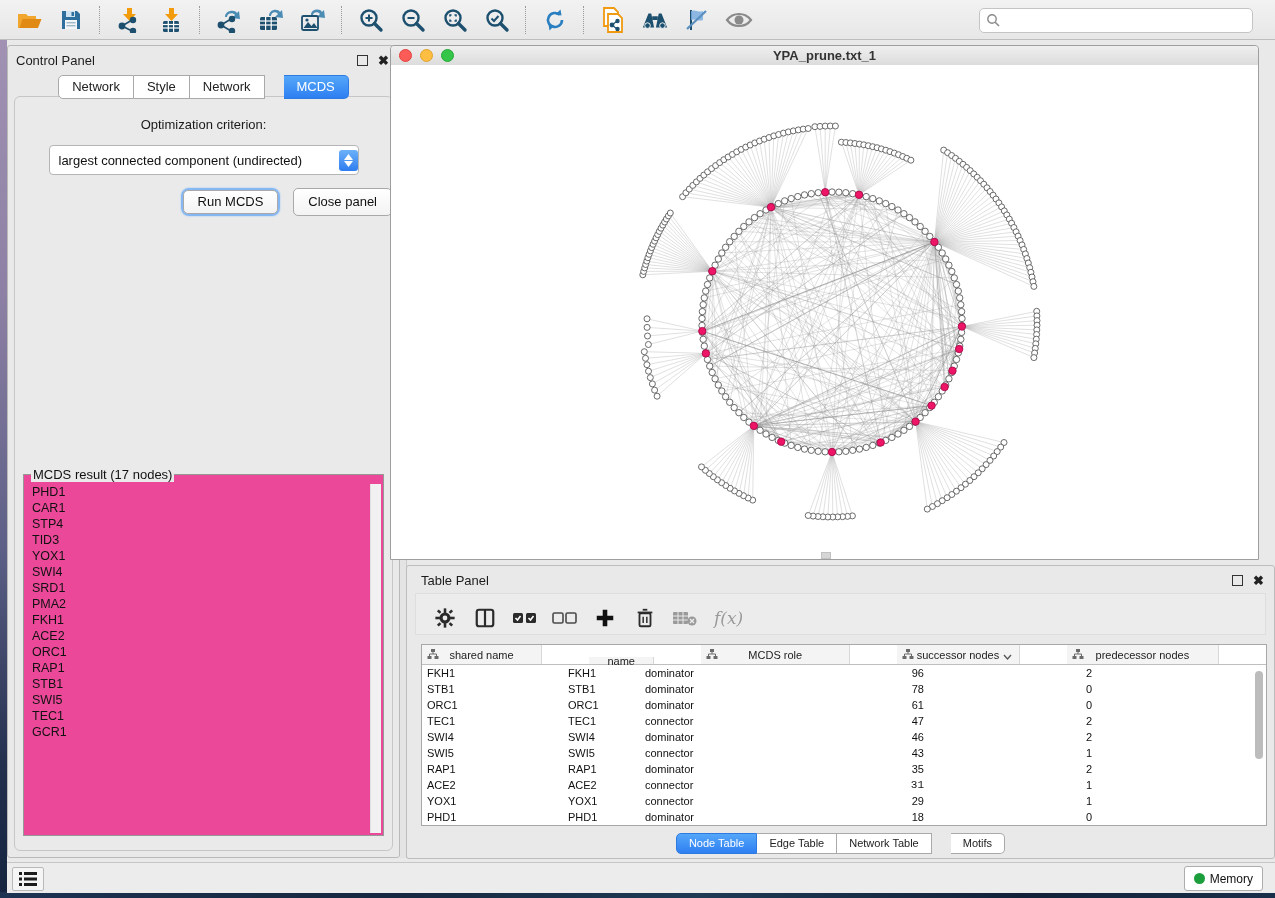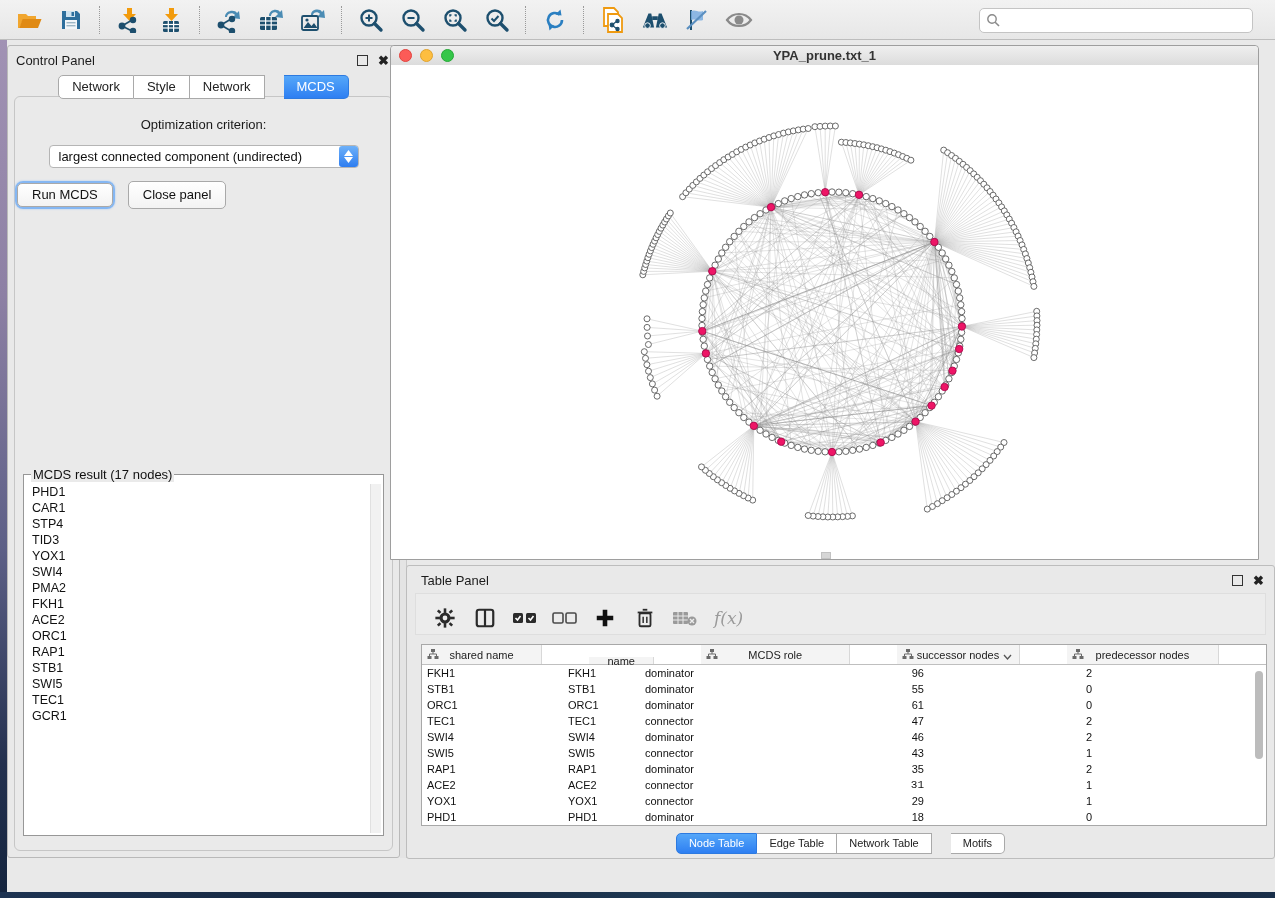--- a/index.html
+++ b/index.html
@@ -27,31 +27,31 @@
   .win-close{font-size:13px;font-weight:bold;color:#222;line-height:9px;}
   .seg-tabs{display:flex;justify-content:center;margin-top:3px;position:relative;z-index:2;}
   .seg{font-size:13px;color:#222;background:#fff;border:1px solid #a9a9a9;border-left:none;
     padding:3px 13px 4px 13px;cursor:default;}
   .seg:first-child{border-left:1px solid #a9a9a9;border-radius:5px 0 0 5px;}
   .seg:last-child{border-radius:0 5px 5px 0;margin-left:19px;}
   .seg.selected{background:linear-gradient(#55a7f9,#2e7ff2);color:#fff;border-color:#2d7ae0;}
   .cp-content{position:absolute;left:6px;right:6px;top:50px;bottom:6px;background:#eaeaea;
     border:1px solid #c6c6c6;border-radius:6px;}
   .opt-label{text-align:center;margin-top:20px;font-size:13px;color:#1a1a1a;}
-  .dropdown{position:relative;width:310px;height:23px;margin:13px auto 0 auto;background:#fff;
+  .dropdown{position:relative;width:310px;height:30px;margin:13px auto 0 auto;background:#fff;
     border:1px solid #b5b5b5;border-radius:4px;box-sizing:border-box;font-size:13px;display:flex;align-items:center;}
   .dropdown .dd-text{flex:1;padding-left:9px;color:#111;white-space:nowrap;overflow:hidden;}
   .dd-stepper{width:19px;height:21px;border-radius:3px;background:linear-gradient(#6db1f9,#2e7df0);
     display:flex;flex-direction:column;align-items:center;justify-content:center;gap:1px;margin-right:0px;}
-  .btn-row{display:flex;justify-content:flex-start;gap:13px;margin-top:13px;}
+  .btn-row{display:flex;justify-content:flex-end;gap:13px;margin-top:13px;}
   .mac-btn{font-size:13px;color:#111;background:linear-gradient(#ffffff,#f3f3f3);border:1px solid #a9a9a9;
     border-radius:5px;padding:3px 14px 4px 14px;font-family:"Liberation Sans",sans-serif;}
   .focus-ring{border:2px solid #85b7f3;border-radius:8px;padding:0px;display:inline-block;box-shadow:0 0 2px #9cc4f5;}
   .result-box{position:absolute;left:8px;right:8px;top:370px;bottom:14px;border:1px solid #979797;
-    background:#ffffff;margin:0;padding:0;}
+    background:#ec4899;margin:0;padding:0;}
   .result-box legend{font-size:13px;color:#111;background:#eaeaea;padding:0 2px;margin-left:7px;}
   .result-list{position:absolute;left:0;top:2px;bottom:0;right:12px;overflow:hidden;padding-left:8px;font-size:12.5px;color:#111;}
   .result-item{line-height:16px;}
   .result-scroll{position:absolute;top:2px;bottom:2px;right:2px;width:10px;background:#f1f1f1;border-left:1px solid #e0e0e0;}
   
   .v-splitter{position:absolute;left:400px;top:45px;width:6px;height:813px;background:#e4e4e4;border-right:1px solid #c9c9c9;}
   .v-splitter .handle{position:absolute;left:0px;top:397px;width:6px;height:13px;background:#cfcfcf;border:1px solid #bdbdbd;box-sizing:border-box;}
   
   .network-window{position:absolute;left:390px;top:45px;width:869px;height:515px;border:1px solid #9e9e9e;
     box-sizing:border-box;border-radius:4px 4px 0 0;background:#fff;}
@@ -296,20 +296,21 @@
       </div>
       <fieldset class="result-box">
         <legend>MCDS result (17 nodes)</legend>
         <div class="result-list" id="resultList">
             <div class="result-item">PHD1</div>
             <div class="result-item">CAR1</div>
             <div class="result-item">STP4</div>
             <div class="result-item">TID3</div>
             <div class="result-item">YOX1</div>
             <div class="result-item">SWI4</div>
+            <div class="result-item">SRD1</div>
             <div class="result-item">PMA2</div>
             <div class="result-item">FKH1</div>
             <div class="result-item">ACE2</div>
             <div class="result-item">ORC1</div>
             <div class="result-item">RAP1</div>
             <div class="result-item">STB1</div>
             <div class="result-item">SWI5</div>
             <div class="result-item">TEC1</div>
             <div class="result-item">GCR1</div>
           </div>
@@ -1257,21 +1258,21 @@
             <div class="td" style="width: 134px; padding-left: 5px;">FKH1</div>
             <div class="td" style="width: 73px; padding-left: 12px;">FKH1</div>
             <div class="td" style="width: 166px; padding-left: 16px;">dominator</div>
             <div class="td" style="width: 137px; padding-right: 8px; text-align: right;">96</div>
             <div class="td" style="width: 170px; padding-right: 10px; text-align: right;">2</div>
           </div>
           <div class="tr">
             <div class="td" style="width: 134px; padding-left: 5px;">STB1</div>
             <div class="td" style="width: 73px; padding-left: 12px;">STB1</div>
             <div class="td" style="width: 166px; padding-left: 16px;">dominator</div>
-            <div class="td" style="width: 137px; padding-right: 8px; text-align: right;">55</div>
+            <div class="td" style="width: 137px; padding-right: 8px; text-align: right;">78</div>
             <div class="td" style="width: 170px; padding-right: 10px; text-align: right;">0</div>
           </div>
           <div class="tr">
             <div class="td" style="width: 134px; padding-left: 5px;">ORC1</div>
             <div class="td" style="width: 73px; padding-left: 12px;">ORC1</div>
             <div class="td" style="width: 166px; padding-left: 16px;">dominator</div>
             <div class="td" style="width: 137px; padding-right: 8px; text-align: right;">61</div>
             <div class="td" style="width: 170px; padding-right: 10px; text-align: right;">0</div>
           </div>
           <div class="tr">
@@ -1330,13 +1331,31 @@
     </div>
 
     <div class="bottom-tabs" id="tableTabs">
         <div class="seg selected">Node Table</div>
         <div class="seg">Edge Table</div>
         <div class="seg">Network Table</div>
         <div class="seg">Motifs</div>
       </div>
   </div>
 
+  <div class="statusbar">
+    <div class="list-btn">
+      <svg width="18" height="14" viewBox="0 0 18 14">
+        <g fill="#1c1c1c">
+          <rect x="0" y="0" width="3" height="3"></rect>
+            <rect x="5" y="0" width="13" height="3"></rect>
+          <rect x="0" y="5.5" width="3" height="3"></rect>
+            <rect x="5" y="5.5" width="13" height="3"></rect>
+          <rect x="0" y="11" width="3" height="3"></rect>
+            <rect x="5" y="11" width="13" height="3"></rect>
+        </g>
+      </svg>
+    </div>
+    <div class="memory-btn">
+      <span class="mem-dot"></span>
+      <span>Memory</span>
+    </div>
+  </div>
 </div>
 
 </body></html>

